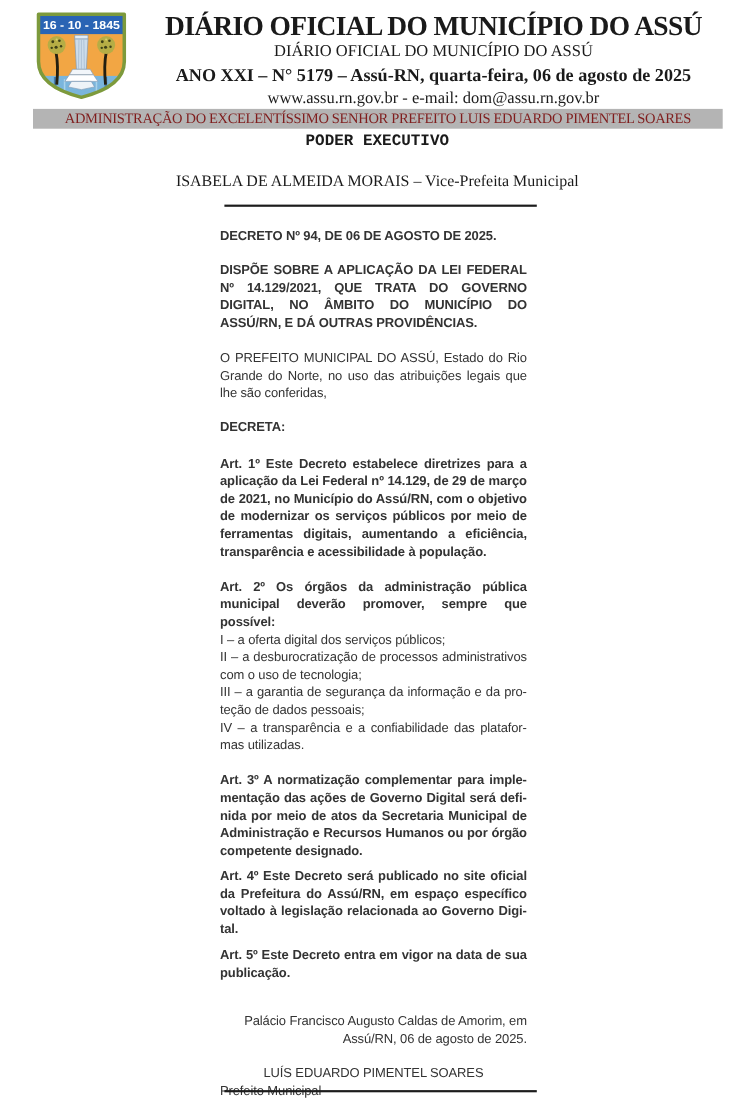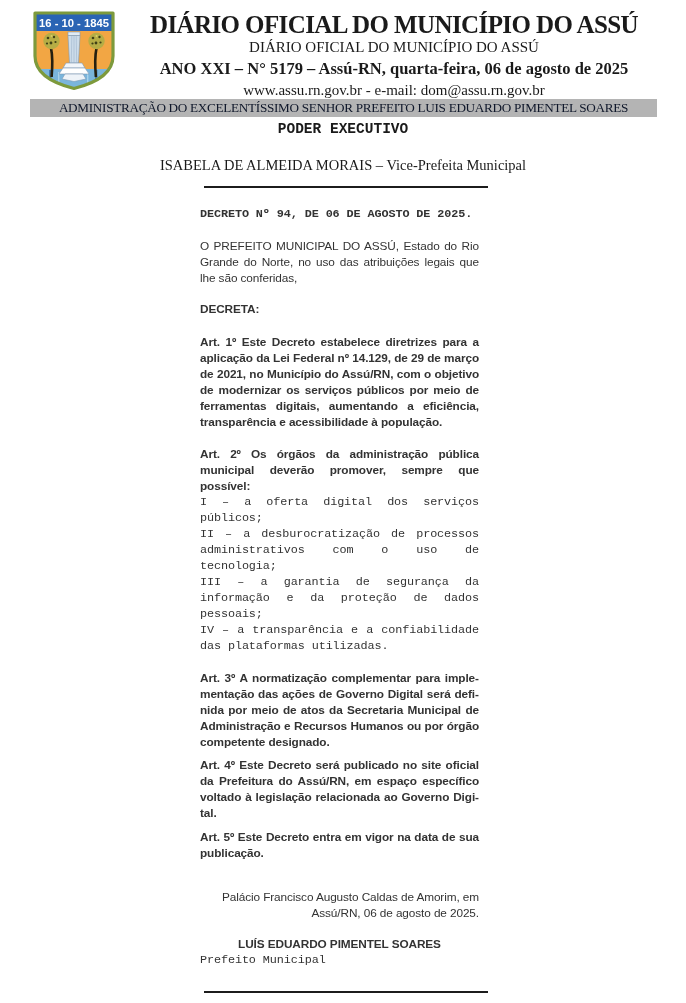--- a/index.html
+++ b/index.html
@@ -10,43 +10,43 @@
   
   .logo{left:28px;top:10px;width:92px;height:82px;}
   .masthead-text{left:110px;top:11px;width:568px;text-align:center;}
   .m-title{font-size:25px;font-weight:bold;line-height:27px;letter-spacing:-0.6px;}
   .m-sub{font-size:15px;line-height:17px;margin-top:1px;}
   .m-edition{font-size:16.5px;font-weight:bold;line-height:19px;margin-top:3px;}
   .m-contact{font-size:15px;line-height:17px;margin-top:4px;}
 
   
   .admin-banner{left:30px;top:99px;width:627px;height:18px;background:#b4b4b4;
-                text-align:center;font-size:13.2px;line-height:18px;letter-spacing:-0.3px;color:#0f172a;}
+                text-align:center;font-size:13.2px;line-height:18px;letter-spacing:-0.3px;color:#7f1d1d;}
 
   
   .exec-line{left:0;width:686px;text-align:center;font-size:14.5px;line-height:16px;}
   .exec-title{top:121px;font-weight:bold;font-family:Liberation Mono, monospace;}
   .exec-mayor{top:141px;}
   .exec-vice{top:157px;}
 
   
   .rule{left:204px;width:284px;height:0;border-top:2px solid #1c1c1c;}
   .rule1{top:186px;}
   .rule2{top:991px;}
 
   
   .doc-col{left:200px;top:206px;width:279px;
            font-family:"Liberation Sans",sans-serif;font-size:11.8px;line-height:16px;
            letter-spacing:-0.1px;color:#333333;}
   .para{text-align:justify;hyphens:manual;-webkit-hyphens:manual;}
   .b{font-weight:bold;}
-  .m0{margin-top:0;font-family:Liberation Mono, monospace;} .m7{margin-top:7px;} .m14{margin-top:8px;} .m15{margin-top:15px;}
+  .m0{margin-top:0;} .m7{margin-top:7px;} .m14{margin-top:8px;} .m15{margin-top:15px;}
   .m16{margin-top:16px;} .m17{margin-top:17px;} .m18{margin-top:28px;}
   .place-date{text-align:right;padding-left:4px;}
-  .sig-name{text-align:center;font-weight:bold;}
+  .sig-name{text-align:center;font-weight:normal;}
   .sig-role{text-align:left;}
 </style>
 </head>
 <body>
 
 <div class="page">
 
   <svg class="abs logo" viewBox="0 0 92 82">
     <defs>
       <clipPath id="sclip">
@@ -107,20 +107,21 @@
 
   <div class="abs admin-banner">ADMINISTRAÇÃO DO EXCELENTÍSSIMO SENHOR PREFEITO LUIS EDUARDO PIMENTEL SOARES</div>
 
   <div class="abs exec-line exec-title">PODER EXECUTIVO</div>
   <div class="abs exec-line exec-vice">ISABELA DE ALMEIDA MORAIS – Vice-Prefeita Municipal</div>
 
   <div class="abs rule rule1"></div>
 
   <div class="abs doc-col">
     <div class="para b m0">DECRETO Nº 94, DE 06 DE AGOSTO DE 2025.</div>
+    <div class="para b m15">DISPÕE SOBRE A APLICAÇÃO DA LEI FEDERAL Nº 14.129/2021, QUE TRATA DO GOVERNO DIGITAL, NO ÂMBITO DO MUNICÍPIO DO ASSÚ/RN, E DÁ OUTRAS PROVIDÊNCIAS.</div>
     <div class="para m16">O PREFEITO MUNICIPAL DO ASSÚ, Estado do Rio Grande do Norte, no uso das atribuições legais que lhe são conferidas,</div>
     <div class="para b m15">DECRETA:</div>
     <div class="para b m17">Art. 1º Este Decreto estabelece diretrizes para a aplicação da Lei Federal nº 14.129, de 29 de março de 2021, no Município do Assú/RN, com o obje­tivo de modernizar os serviços públicos por meio de ferramentas digitais, aumentando a eficiência, transparência e acessibilidade à população.</div>
     <div class="para b m16">Art. 2º Os órgãos da administração pública munici­pal deverão promover, sempre que possível:</div>
     <div class="para m0">I – a oferta digital dos serviços públicos;</div>
     <div class="para m0">II – a desburocratização de processos administrati­vos com o uso de tecnologia;</div>
     <div class="para m0">III – a garantia de segurança da informação e da pro­teção de dados pessoais;</div>
     <div class="para m0">IV – a transparência e a confiabilidade das platafor­mas utilizadas.</div>
     <div class="para b m16">Art. 3º A normatização complementar para imple­mentação das ações de Governo Digital será defi­nida por meio de atos da Secretaria Municipal de Administração e Recursos Humanos ou por órgão competente designado.</div>
     <div class="para b m7">Art. 4º Este Decreto será publicado no site oficial da Prefeitura do Assú/RN, em espaço específico voltado à legislação relacionada ao Governo Digi­tal.</div>

